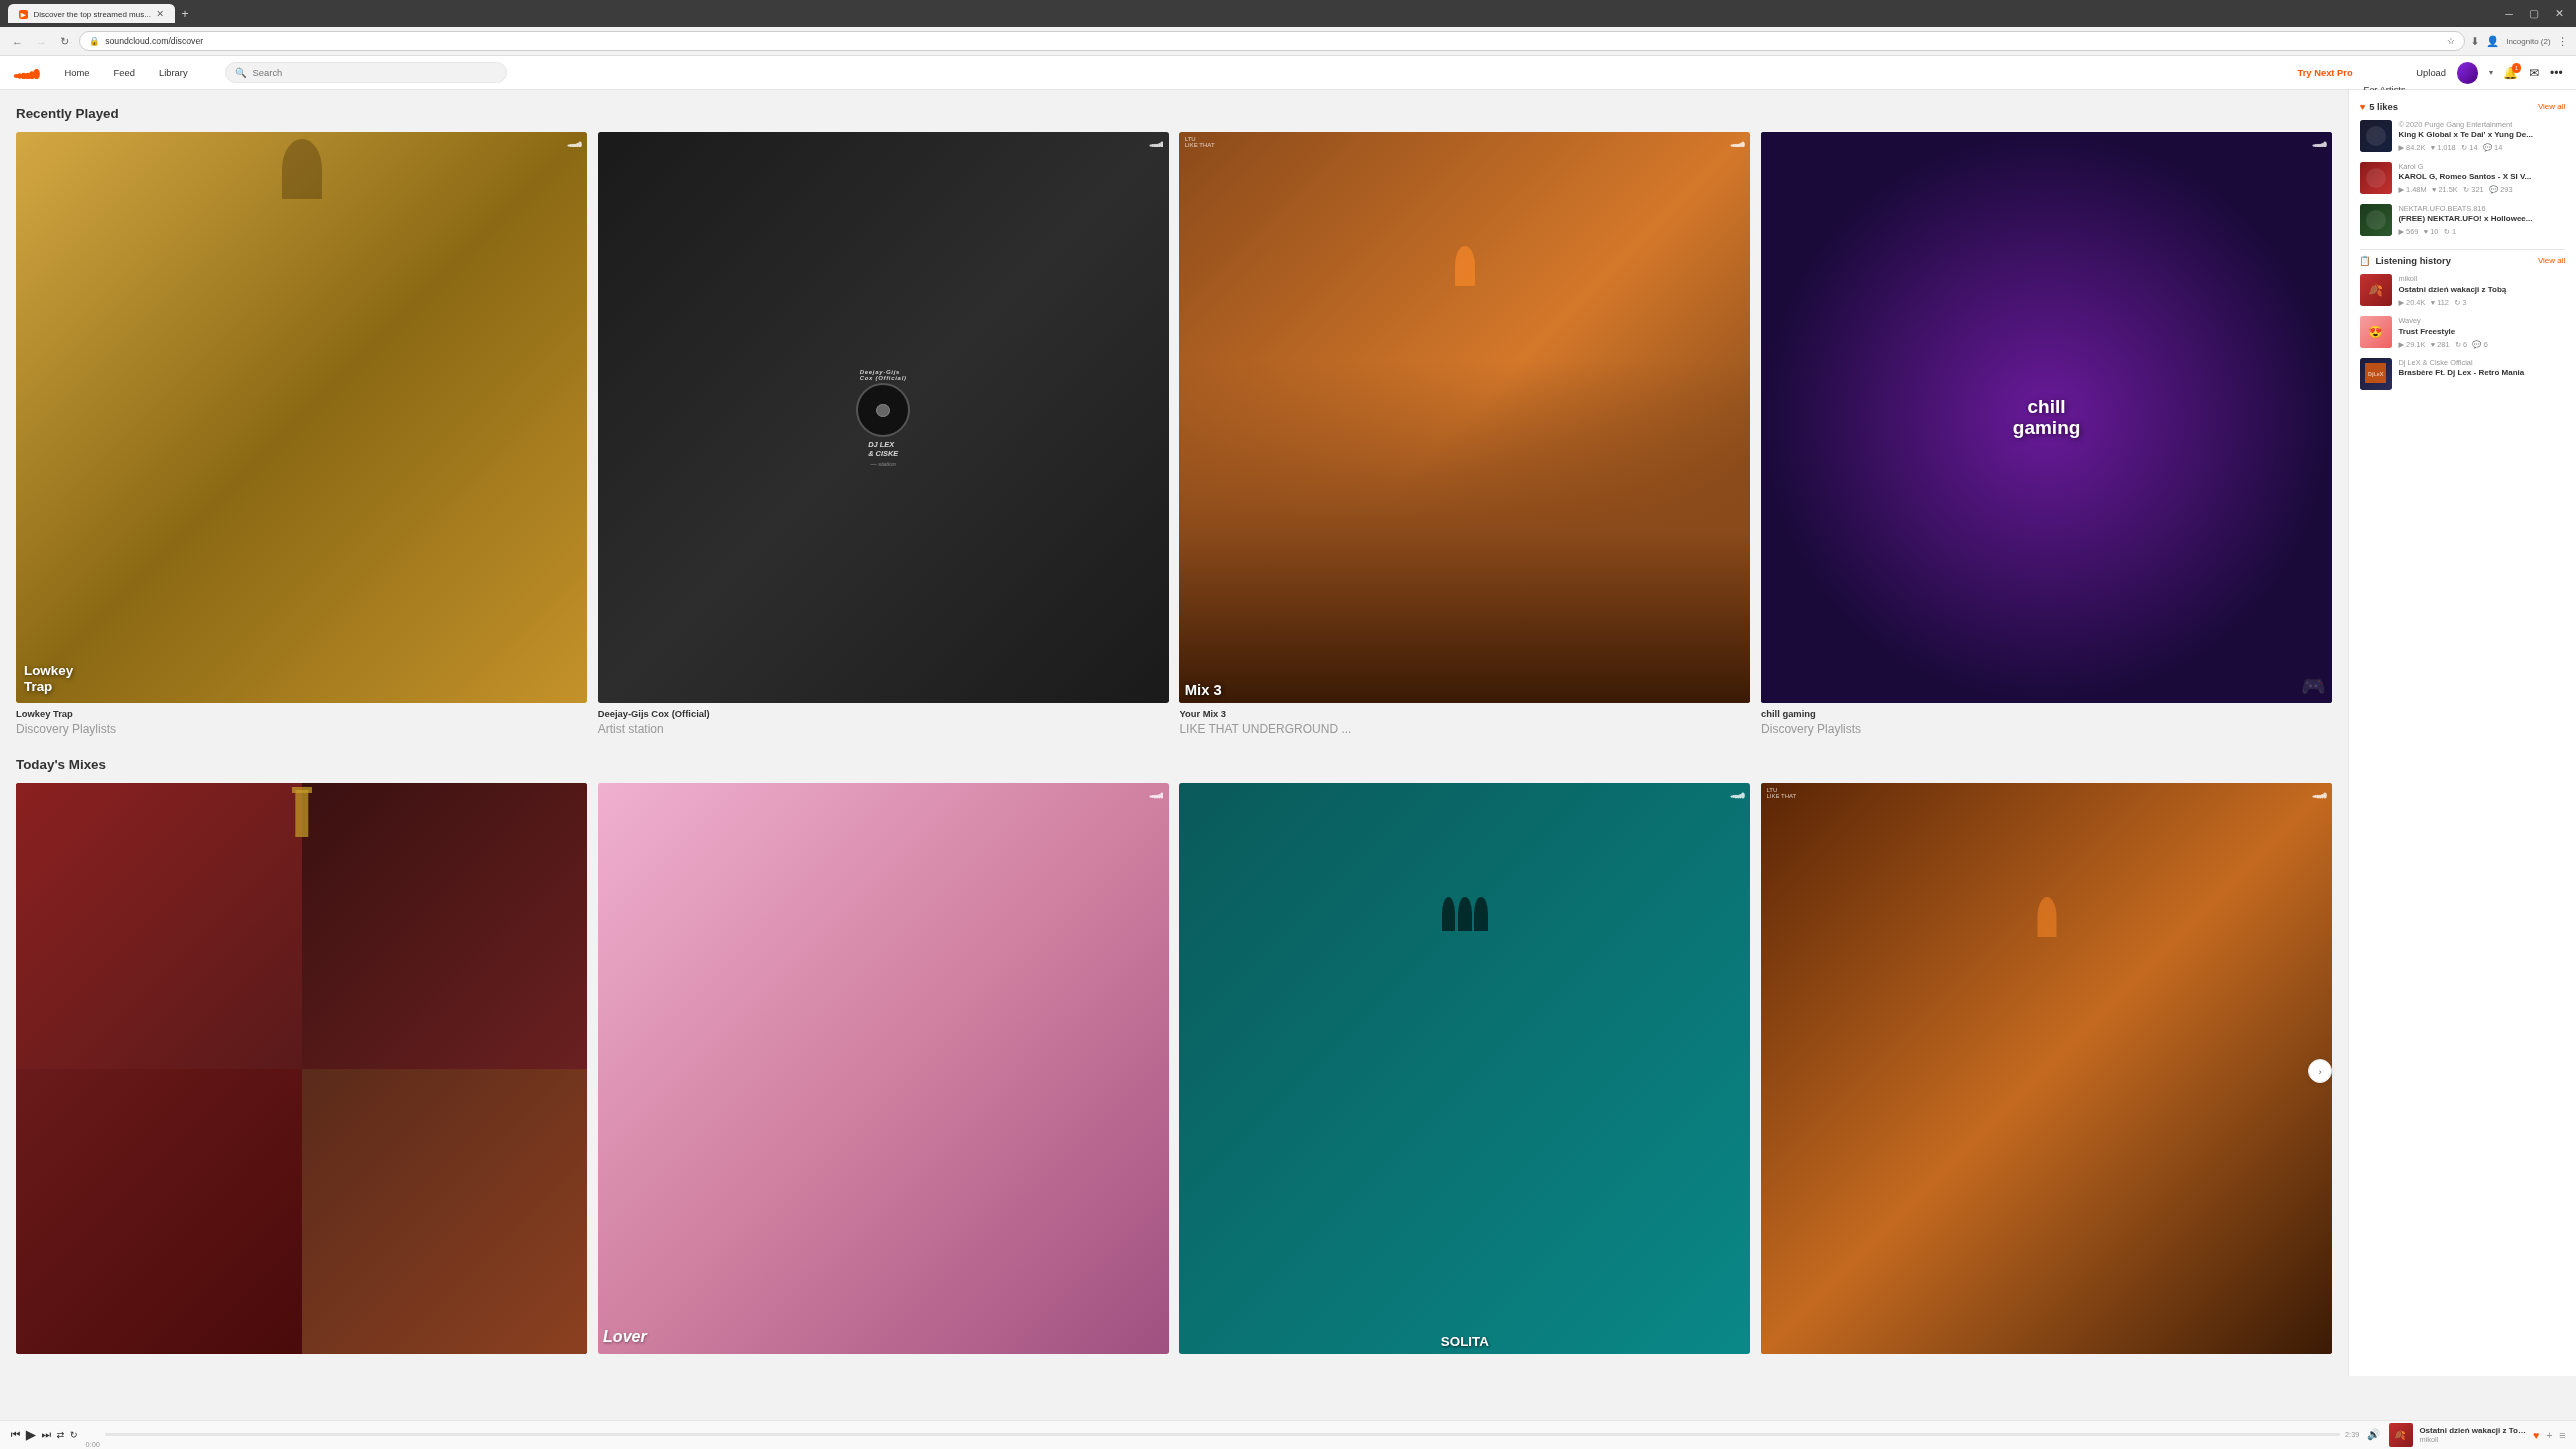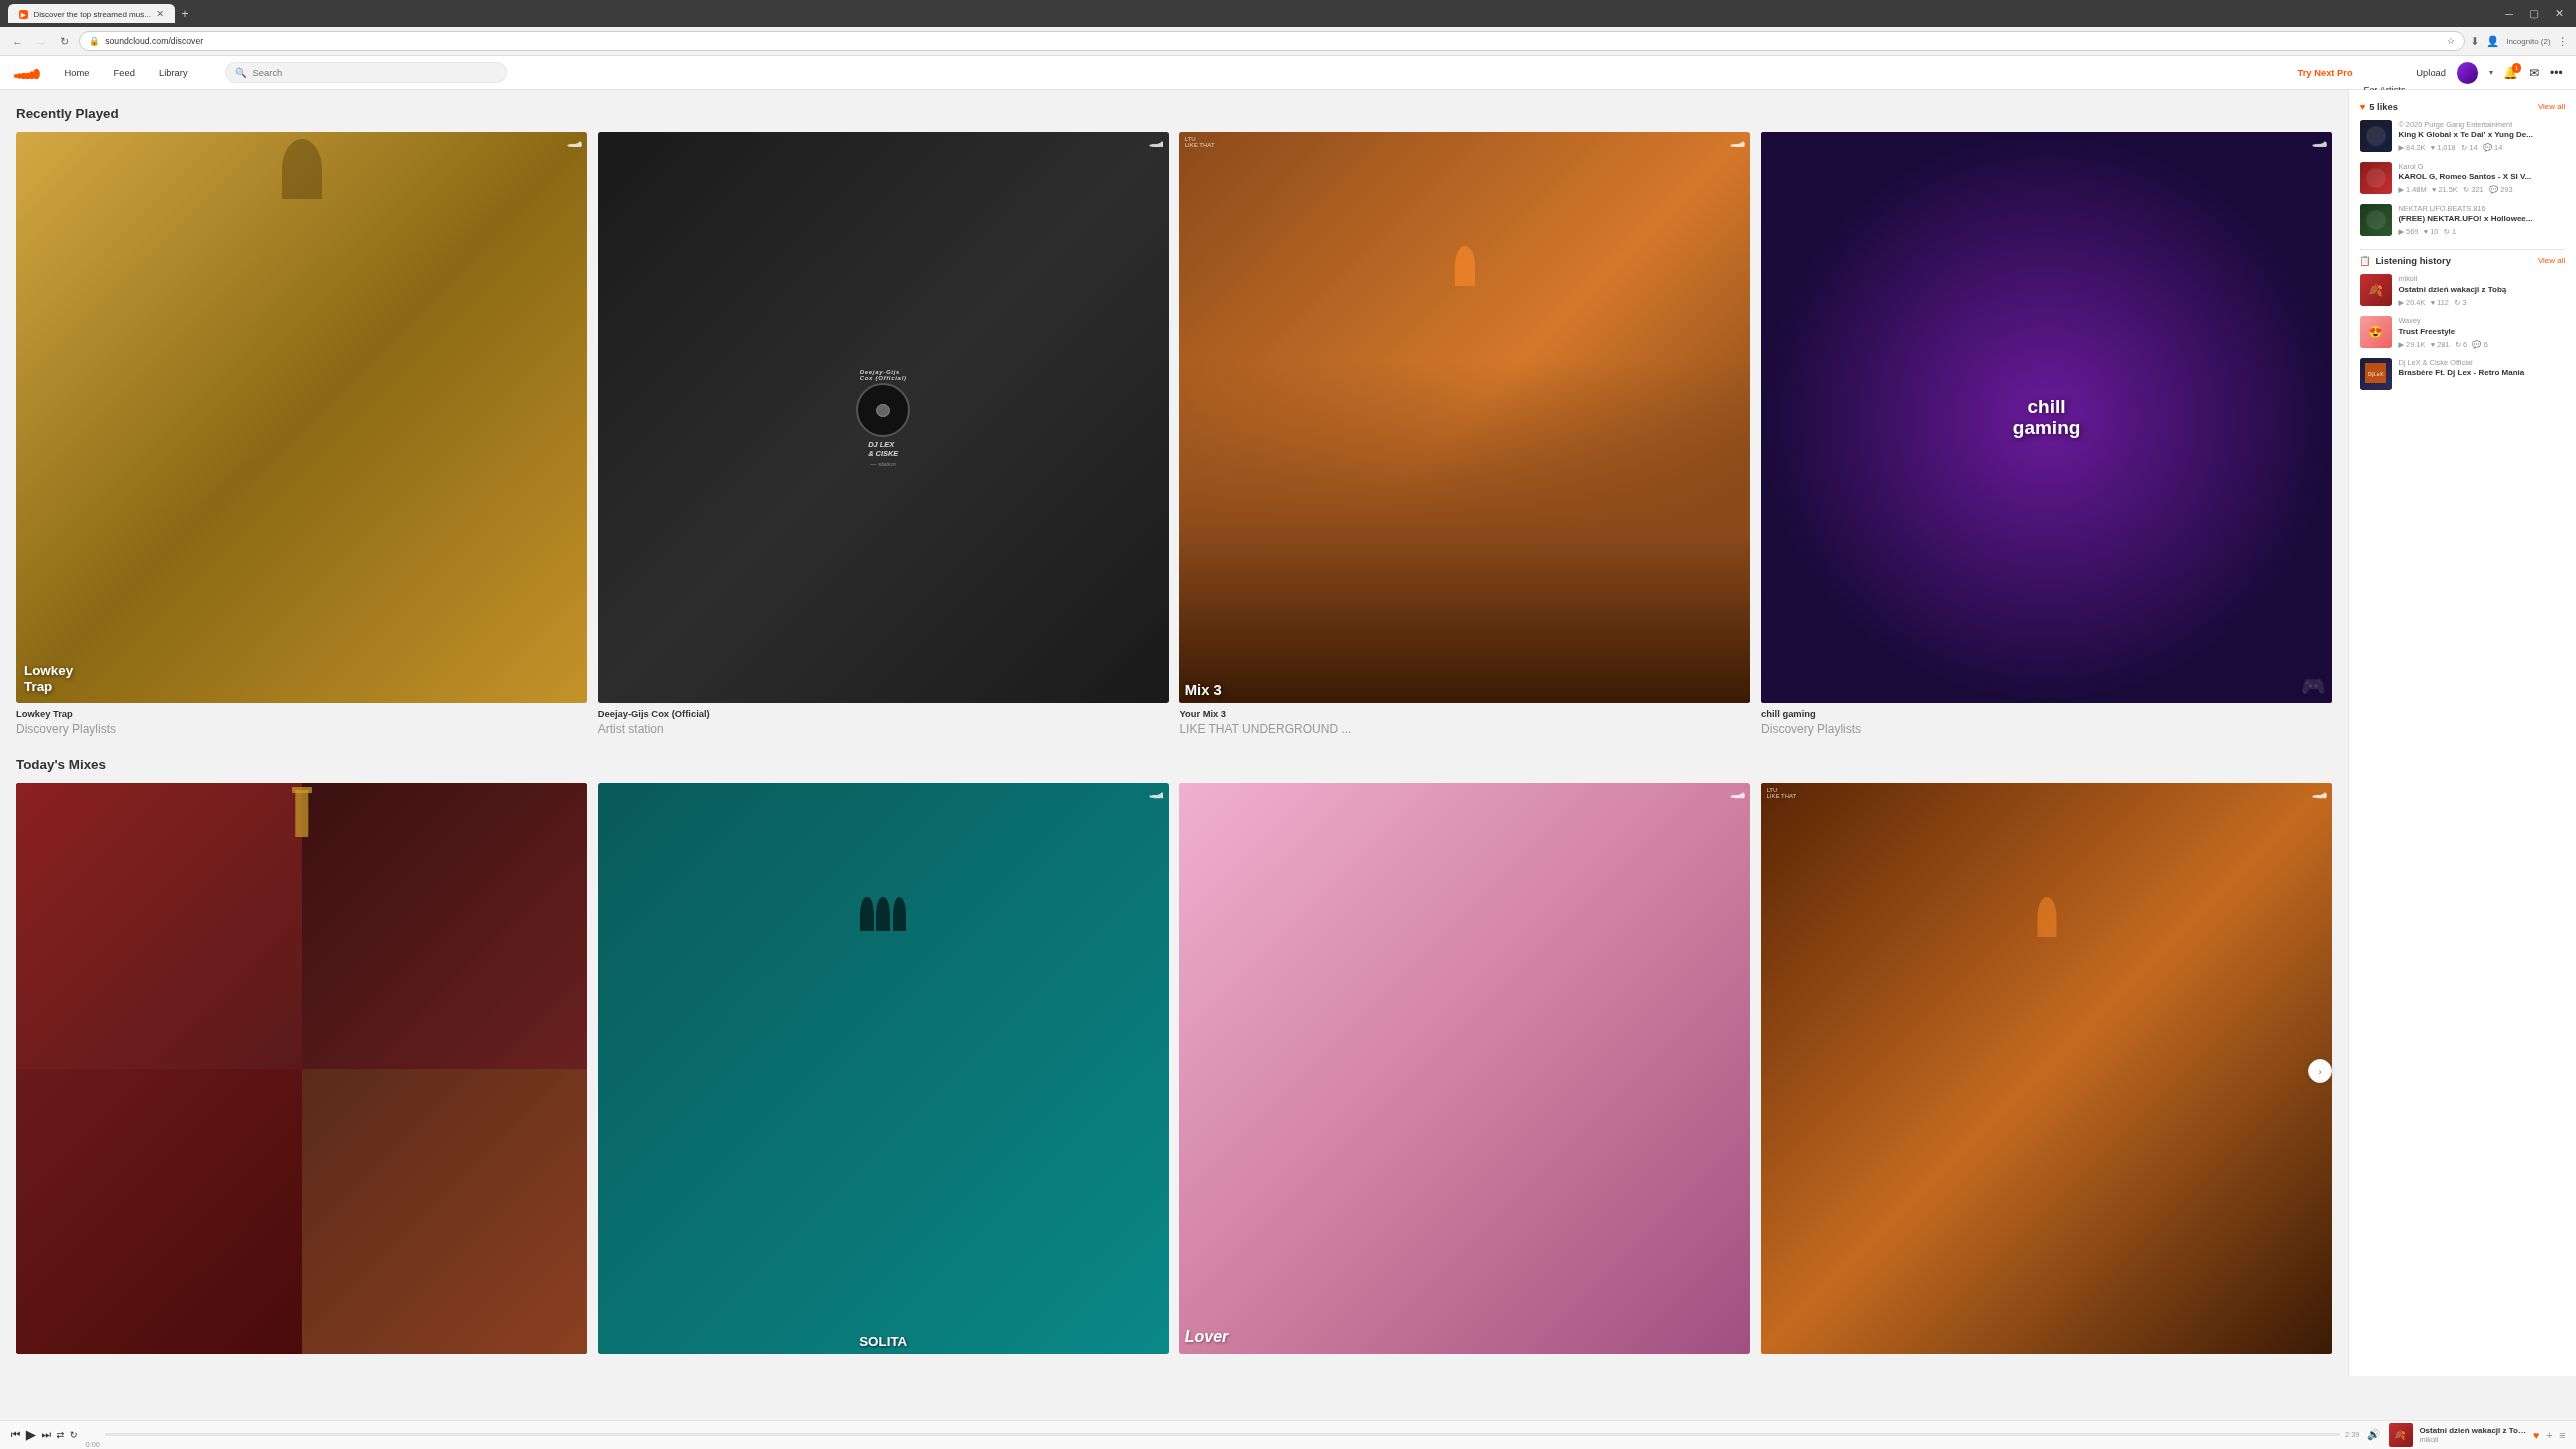--- a/index.html
+++ b/index.html
@@ -305,54 +305,54 @@
                   <div style="background:linear-gradient(135deg,#6a1a1a,#4a0a0a);"></div>
                   <div style="background:linear-gradient(135deg,#5a2a1a,#8b4020);"></div>
                 </div>
 
                 <div style="position:absolute;top:6.7px;left:50%;transform:translateX(-50%);width:13.4px;height:47px;background:rgba(200,160,40,0.7);"></div>
                 <div style="position:absolute;top:3.4px;left:50%;transform:translateX(-50%);width:20px;height:6.7px;background:rgba(200,160,40,0.7);"></div>
               </div>
             </div>
 
             <div class="music-card">
+              <div class="card-thumbnail" style="background:linear-gradient(135deg, #f0b0d0 0%, #d080a0 50%, #a05080 100%);position:relative;overflow:hidden;">
+                <div style="position:absolute;top:5.4px;right:5.4px;opacity:0.8;">
+                  <svg width="14.8" height="7.4" viewBox="0 0 40 20" fill="white">
+                      <ellipse cx="35" cy="12" rx="5" ry="8"></ellipse>
+                      <ellipse cx="28" cy="14" rx="4" ry="6"></ellipse>
+                      <ellipse cx="22" cy="15" rx="4" ry="5"></ellipse>
+                      <ellipse cx="16" cy="15" rx="4" ry="5"></ellipse>
+                      <ellipse cx="10" cy="15" rx="4" ry="4"></ellipse>
+                      <ellipse cx="5" cy="15" rx="4" ry="3"></ellipse>
+                    </svg>
+                </div>
+                <div style="position:absolute;bottom:8px;left:5.4px;color:white;font-size:16px;font-weight:700;font-style:italic;text-shadow:0.7px 0.7px 2.7px rgba(0,0,0,0.4);">Lover</div>
+              </div>
+            </div>
+
+            <div class="music-card">
               <div class="card-thumbnail" style="background:linear-gradient(135deg,#0a5a5a,#0a8888);position:relative;overflow:hidden;">
                 <div style="position:absolute;top:5.4px;right:5.4px;opacity:0.8;">
                   <svg width="14.8" height="7.4" viewBox="0 0 40 20" fill="white">
                       <ellipse cx="35" cy="12" rx="5" ry="8"></ellipse>
                       <ellipse cx="28" cy="14" rx="4" ry="6"></ellipse>
                       <ellipse cx="22" cy="15" rx="4" ry="5"></ellipse>
                       <ellipse cx="16" cy="15" rx="4" ry="5"></ellipse>
                       <ellipse cx="10" cy="15" rx="4" ry="4"></ellipse>
                       <ellipse cx="5" cy="15" rx="4" ry="3"></ellipse>
                     </svg>
                 </div>
 
                 <div style="position:absolute;top:20%;left:0;right:0;display:flex;justify-content:center;gap:2.7px;">
                   <div style="width:13.4px;height:34px;background:rgba(0,0,0,0.6);border-radius:50% 50% 0 0;"></div>
                   <div style="width:13.4px;height:34px;background:rgba(0,0,0,0.6);border-radius:50% 50% 0 0;"></div>
                   <div style="width:13.4px;height:34px;background:rgba(0,0,0,0.6);border-radius:50% 50% 0 0;"></div>
                 </div>
                 <div style="position:absolute;bottom:5.4px;left:50%;transform:translateX(-50%);color:white;font-size:13.4px;font-weight:700;white-space:nowrap;text-shadow:0.7px 0.7px 2.7px rgba(0,0,0,0.7);">SOLITA</div>
-              </div>
-            </div>
-
-            <div class="music-card">
-              <div class="card-thumbnail" style="background:linear-gradient(135deg, #f0b0d0 0%, #d080a0 50%, #a05080 100%);position:relative;overflow:hidden;">
-                <div style="position:absolute;top:5.4px;right:5.4px;opacity:0.8;">
-                  <svg width="14.8" height="7.4" viewBox="0 0 40 20" fill="white">
-                      <ellipse cx="35" cy="12" rx="5" ry="8"></ellipse>
-                      <ellipse cx="28" cy="14" rx="4" ry="6"></ellipse>
-                      <ellipse cx="22" cy="15" rx="4" ry="5"></ellipse>
-                      <ellipse cx="16" cy="15" rx="4" ry="5"></ellipse>
-                      <ellipse cx="10" cy="15" rx="4" ry="4"></ellipse>
-                      <ellipse cx="5" cy="15" rx="4" ry="3"></ellipse>
-                    </svg>
-                </div>
-                <div style="position:absolute;bottom:8px;left:5.4px;color:white;font-size:16px;font-weight:700;font-style:italic;text-shadow:0.7px 0.7px 2.7px rgba(0,0,0,0.4);">Lover</div>
               </div>
             </div>
 
             <div class="music-card">
               <div class="card-thumbnail thumb-mix3" style="position:relative;overflow:hidden;">
                 <div style="position:absolute;top:0;left:0;right:0;bottom:0;background:linear-gradient(135deg,#5a2505,#c46a20,#3a1a05);"></div>
                 <div style="position:absolute;top:5.4px;right:5.4px;opacity:0.8;">
                   <svg width="14.8" height="7.4" viewBox="0 0 40 20" fill="white">
                       <ellipse cx="35" cy="12" rx="5" ry="8"></ellipse>
                       <ellipse cx="28" cy="14" rx="4" ry="6"></ellipse>

